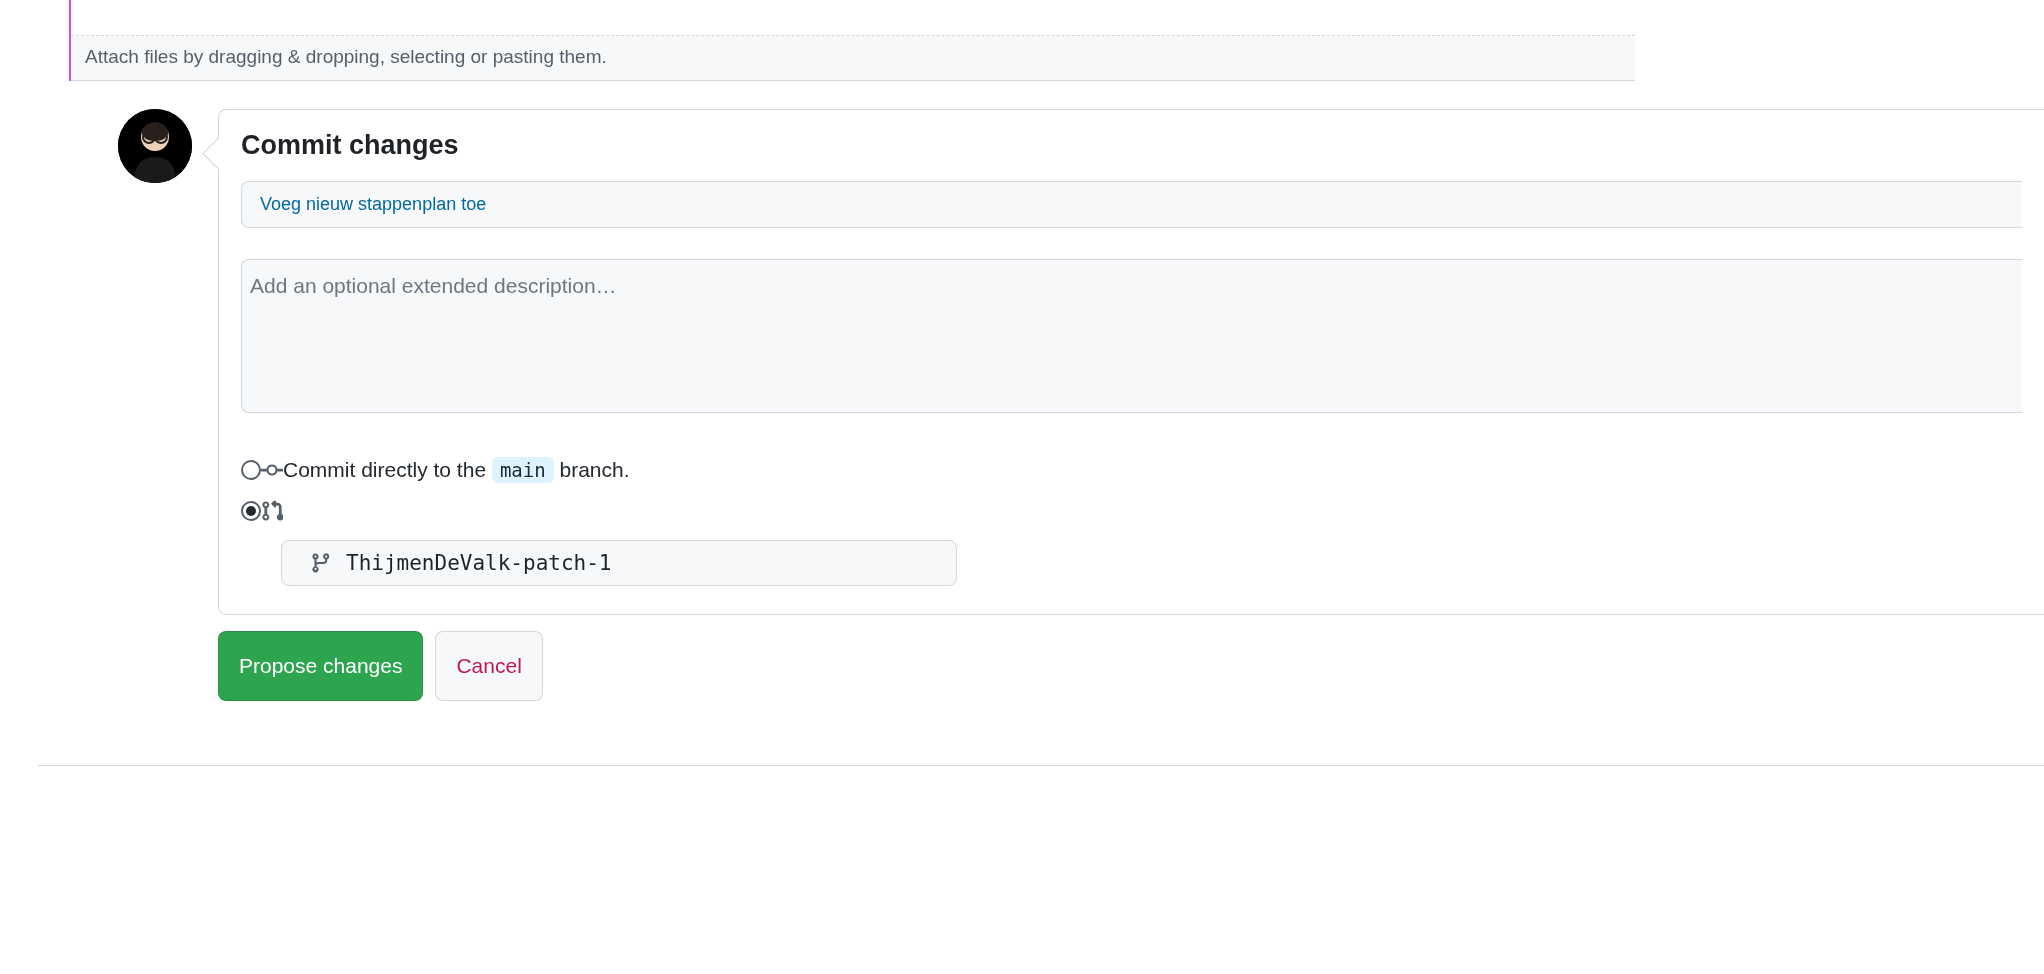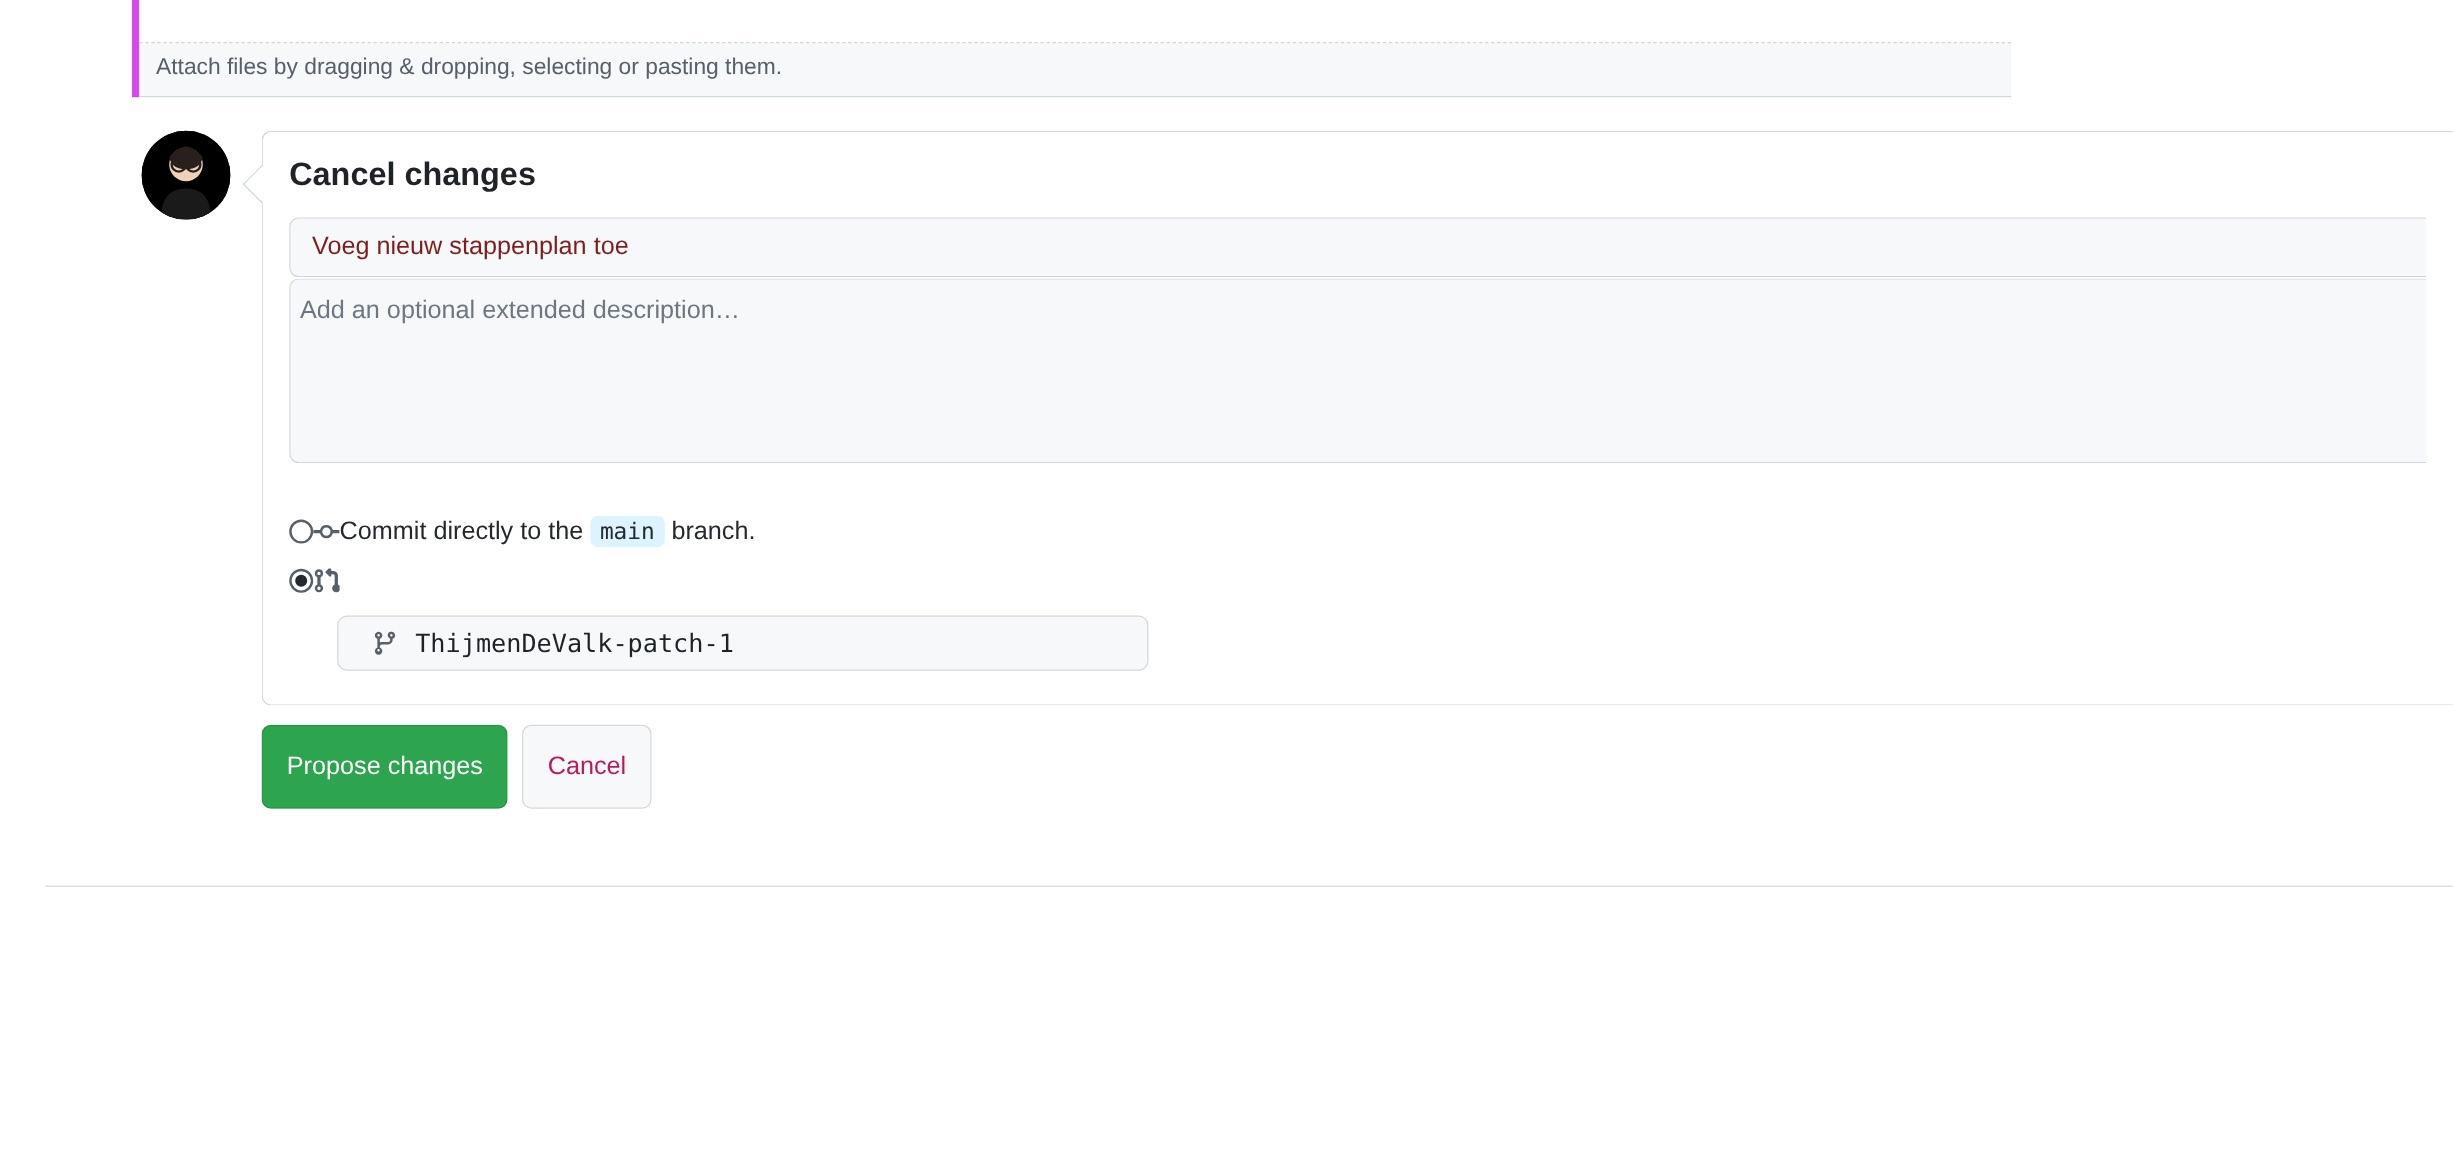--- a/index.html
+++ b/index.html
@@ -10,23 +10,23 @@
       font-size: 14px;
     }
     .page {
       width: 2044px;
       height: 974px;
       position: relative;
       padding-top: 0;
     }
     .attach-bar-wrap {
       position: relative;
-      margin-left: 110px;
+      margin-left: 69px;
       width: 1566px;
-      border-left: 6px solid #d946ef;
+      border-left: 2px solid #d946ef;
       background: #ffffff;
     }
     .attach-bar-inner-top {
       height: 36px;
       width: 100%;
       border-right: none;
       background: #ffffff;
       position: relative;
     }
     .attach-bar-inner-top::after {
@@ -88,23 +88,23 @@
       margin-bottom: 20px;
       color: #1f2328;
     }
     .commit-summary {
       width: 100%;
       border: 1px solid #d0d7de;
       border-right: none;
       border-radius: 8px 0 0 8px;
       background: #f6f8fa;
       padding: 12px 18px;
-      font-size: 21px;
-      color: #7f1d1d;
-      margin-bottom: 1px;
+      font-size: 18px;
+      color: #0369a1;
+      margin-bottom: 31px;
     }
     .commit-desc {
       width: 100%;
       min-height: 154px;
       border: 1px solid #d0d7de;
       border-right: none;
       border-radius: 8px 0 0 8px;
       background: #f6f8fa;
       padding: 14px 8px;
       font-size: 21px;
@@ -233,21 +233,21 @@
         <circle cx="37" cy="28" r="14" fill="#f0d0b8"></circle>
         <path d="M23 22 q14 -18 28 0 q-2 10 -14 10 q-12 0 -14 -10" fill="#2a1f1a"></path>
         <circle cx="31" cy="28" r="6" fill="none" stroke="#222" stroke-width="2"></circle>
         <circle cx="43" cy="28" r="6" fill="none" stroke="#222" stroke-width="2"></circle>
         <line x1="37" y1="28" x2="37" y2="28" stroke="#222" stroke-width="2"></line>
         <path d="M16 74 q0 -26 21 -26 q21 0 21 26" fill="#1a1a1a"></path>
       </svg>
     </div>
 
     <div class="commit-box">
-      <h2 class="commit-title">Cancel changes</h2>
+      <h2 class="commit-title">Commit changes</h2>
 
       <input type="text" class="commit-summary" value="Voeg nieuw stappenplan toe" style="">
 
       <textarea class="commit-desc" placeholder="Add an optional extended description…" style=""></textarea>
 
       <div class="radio-row">
         <span class="radio"></span>
         <span class="icon-wrap">
           <svg viewBox="0 0 16 16">
               <path d="M8 5a3 3 0 100 6 3 3 0 000-6zM1 8a1 1 0 011-1h2.1a5.002 5.002 0 019.8 0H14a1 1 0 110 2h-.1a5.002 5.002 0 01-9.8 0H2a1 1 0 01-1-1z" fill-rule="evenodd" clip-rule="evenodd" opacity="0"></path>

